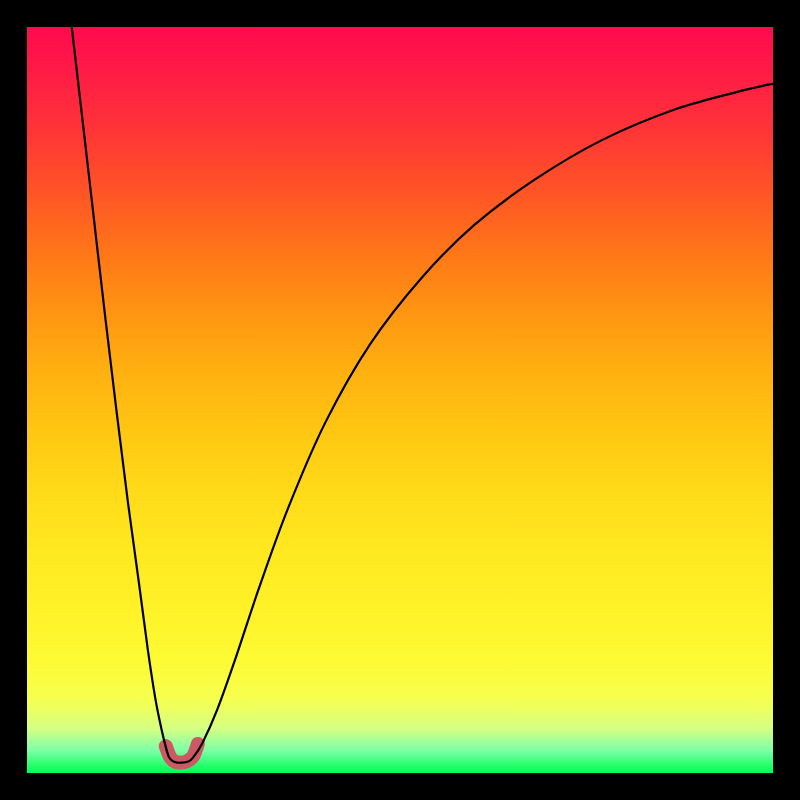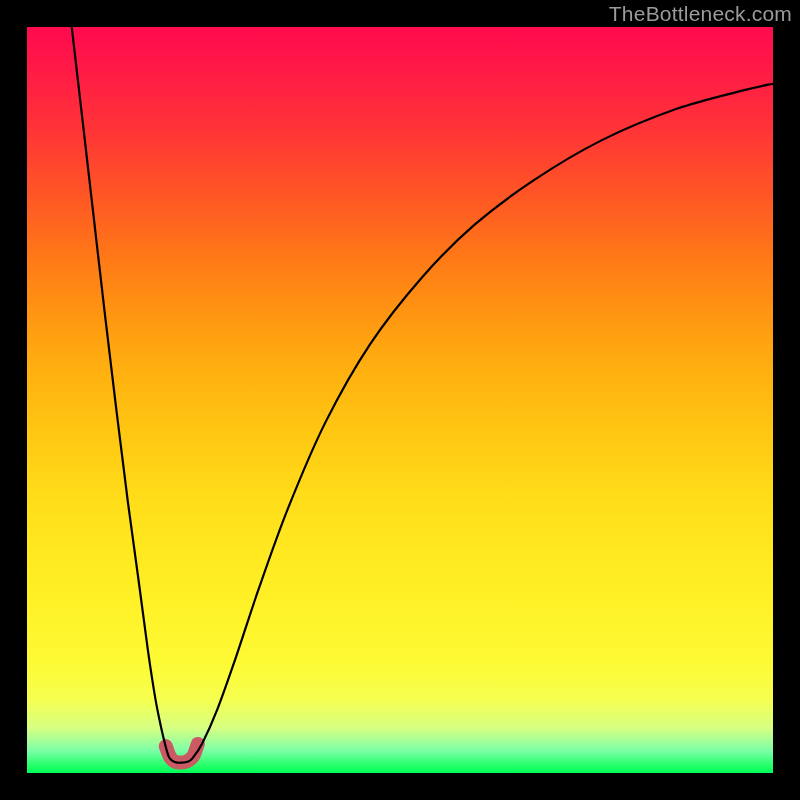--- a/index.html
+++ b/index.html
@@ -72,14 +72,13 @@
   <div class="plot">
     <svg class="curve" viewBox="0 0 746 746" preserveAspectRatio="none">
       <g>
         <path id="marker-path" d="M 138.76 719.14 C 139.50 721.01, 141.62 727.72, 143.23 730.33 C 144.85 732.94, 146.59 733.94, 148.45 734.81 C 150.32 735.68, 152.43 735.68, 154.42 735.56 C 156.41 735.43, 158.40 735.18, 160.39 734.06 C 162.38 732.94, 164.62 731.70, 166.36 728.84 C 168.10 725.98, 170.09 718.90, 170.83 716.91" fill="none" stroke="#cc5a64" stroke-width="14" stroke-linecap="round" stroke-linejoin="round"></path>
       </g>
       <g>
         <path id="curve-path" d="M 44.76 0.00 C 46.63 16.16, 52.22 64.65, 55.95 96.98 C 59.68 129.31, 63.41 161.63, 67.14 193.96 C 70.87 226.29, 74.60 259.24, 78.33 290.94 C 82.06 322.64, 85.79 353.73, 89.52 384.19 C 93.25 414.65, 96.98 445.11, 100.71 473.71 C 104.44 502.31, 108.54 530.90, 111.90 555.77 C 115.26 580.64, 118.12 603.64, 120.85 622.91 C 123.59 642.18, 126.07 658.35, 128.31 671.40 C 130.55 684.45, 132.54 693.16, 134.28 701.24 C 136.02 709.32, 137.51 715.17, 138.76 719.89 C 140.00 724.61, 140.75 727.35, 141.74 729.59 C 142.73 731.83, 143.36 732.32, 144.72 733.32 C 146.09 734.31, 148.21 735.18, 149.95 735.56 C 151.69 735.93, 153.43 735.68, 155.17 735.56 C 156.91 735.43, 158.65 735.56, 160.39 734.81 C 162.13 734.06, 163.13 734.19, 165.61 731.08 C 168.10 727.97, 171.21 724.24, 175.31 716.16 C 179.41 708.08, 184.63 696.89, 190.23 682.59 C 195.82 668.29, 202.04 650.26, 208.88 630.37 C 215.72 610.48, 222.56 588.10, 231.26 563.23 C 239.96 538.36, 249.91 509.15, 261.10 481.17 C 272.29 453.19, 284.72 422.73, 298.40 395.38 C 312.08 368.03, 327.00 341.30, 343.16 317.05 C 359.32 292.81, 377.97 269.80, 395.38 249.91 C 412.79 230.02, 428.95 213.85, 447.60 197.69 C 466.25 181.53, 486.14 166.98, 507.28 152.93 C 528.42 138.88, 550.80 125.20, 574.42 113.39 C 598.04 101.58, 625.40 90.39, 649.02 82.06 C 672.64 73.73, 700.00 67.64, 716.16 63.41 C 732.32 59.18, 741.03 57.81, 746.00 56.70" fill="none" stroke="#000000" stroke-width="2.2" stroke-linecap="round" stroke-linejoin="round"></path>
       </g>
     </svg>
   </div>
-  <div class="watermark">TheBottleneck.com</div>
 </div>
 
 </body></html>

